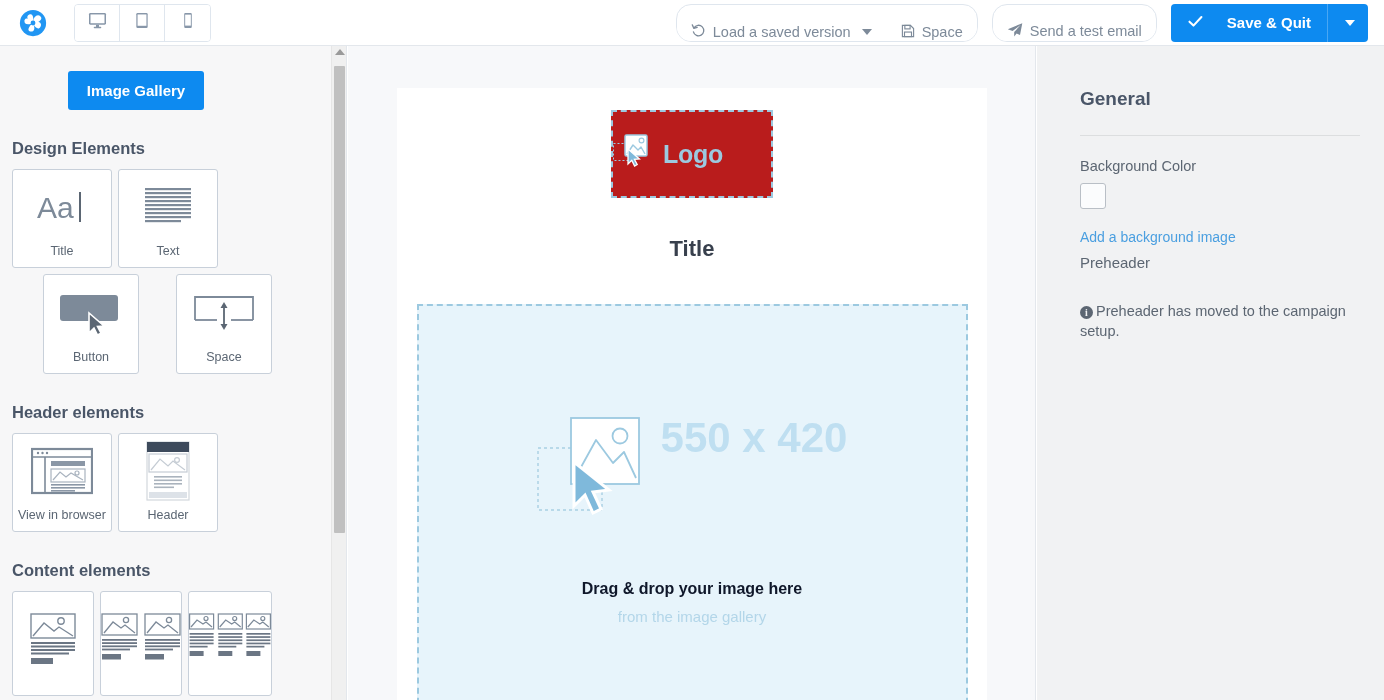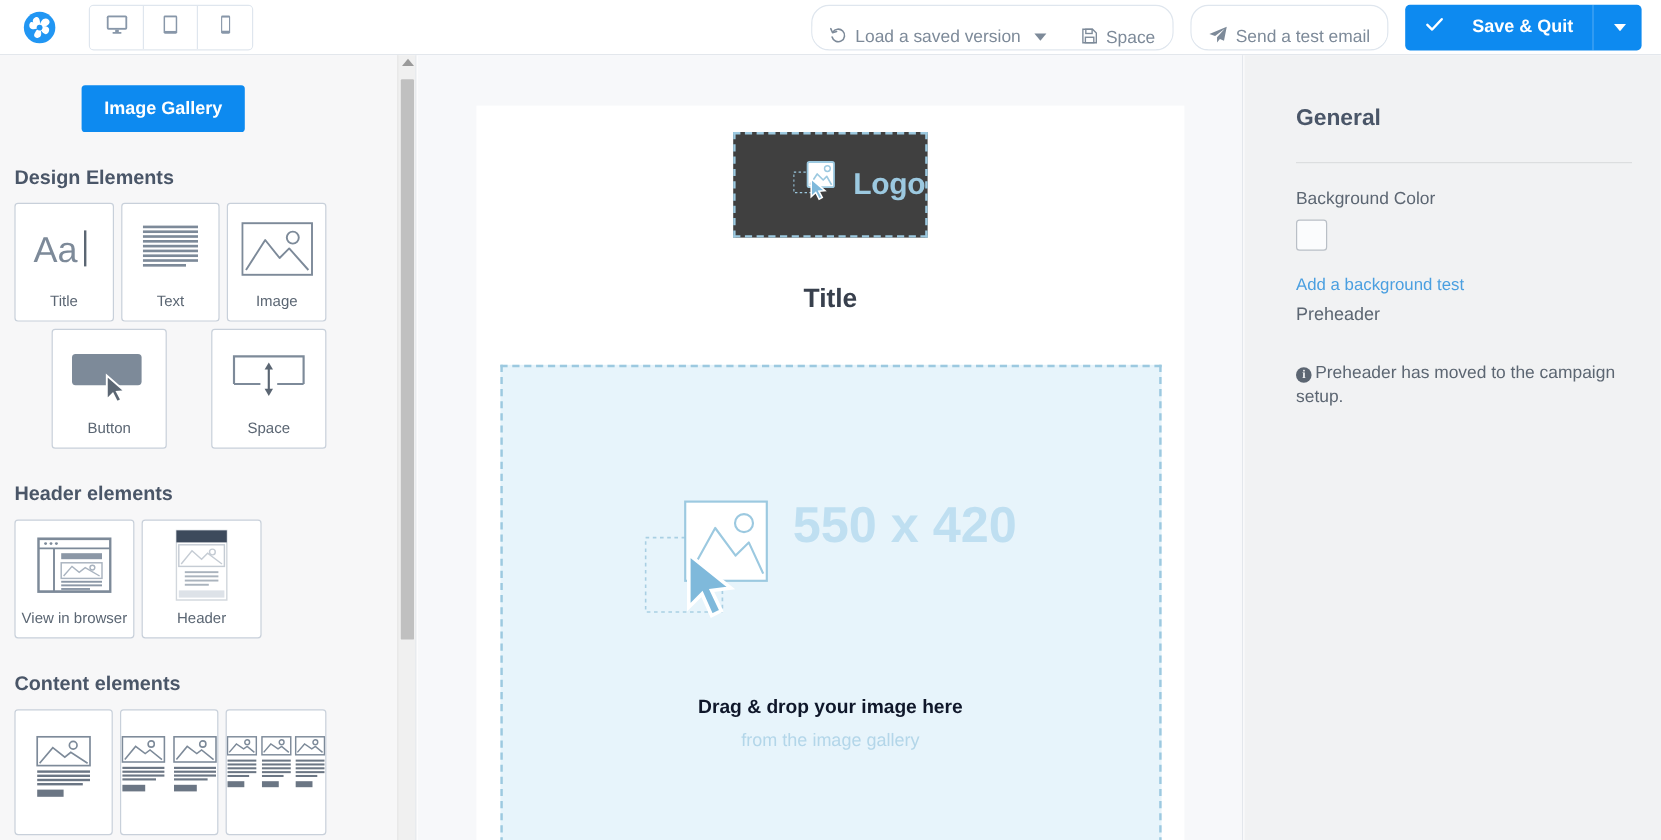--- a/index.html
+++ b/index.html
@@ -137,23 +137,23 @@
     overflow: hidden;
   }
   #canvas-sheet {
     position: absolute; top: 42px; left: 49px;
     width: 590px; height: 700px;
     background: #ffffff;
   }
   #logo-block {
     margin: 22px auto 0;
     width: 162px; height: 88px;
-    background: #404040;
+    background: #b91c1c;
     border: 2px dashed #9cc9e0;
-    display: flex; align-items: center; justify-content: flex-end; gap: 8px;
+    display: flex; align-items: center; justify-content: flex-start; gap: 8px;
     cursor: pointer;
   }
   #logo-text {
     font-size: 25px; font-weight: bold; color: #9cc9e0; letter-spacing: -0.3px;
   }
   #canvas-title {
     text-align: center; font-size: 22px; font-weight: bold;
     color: #38404d; margin-top: 38px; cursor: pointer;
   }
   #dropzone {
@@ -338,30 +338,20 @@
                 <rect x="0" y="22" width="46" height="2.2"></rect>
               <rect x="0" y="26" width="46" height="2.2"></rect>
                 <rect x="0" y="30" width="46" height="2.2"></rect>
               <rect x="0" y="34" width="36" height="2.2"></rect>
             </g>
           </svg>
         </div>
         <div class="tile-label">Text</div>
       </div>
 
-      <div class="tile">
-        <div class="tile-icon">
-          <svg width="60" height="45" viewBox="0 0 60 45">
-            <rect x="1" y="1" width="58" height="43" fill="none" stroke="#7d8a99" stroke-width="1.6"></rect>
-            <circle cx="43" cy="13" r="5" fill="none" stroke="#7d8a99" stroke-width="1.6"></circle>
-            <polyline points="4,40 20,15 32,30 40,22 56,40" fill="none" stroke="#7d8a99" stroke-width="1.6" stroke-linejoin="round"></polyline>
-          </svg>
-        </div>
-        <div class="tile-label">Image</div>
-      </div>
     </div>
 
     <div class="tile-row" style="margin-top:6px">
       <div class="tile tile-tall">
         <div class="tile-icon">
           <svg width="66" height="44" viewBox="0 0 66 44">
             <rect x="2" y="4" width="58" height="26" rx="3" fill="#7d8a99"></rect>
             <path d="M31 22 L31 42 L36 37 L39.5 44 L43 42.2 L39.5 35.5 L46 35 Z" fill="#5b6673" stroke="#ffffff" stroke-width="1.6"></path>
           </svg>
         </div>
@@ -577,20 +567,20 @@
   </div>
 </div>
 
 <div id="rightpanel">
   <div id="panel-heading">General</div>
   <div id="panel-divider"></div>
 
   <div class="panel-label">Background Color</div>
   <div id="bg-color-swatch"></div>
 
-  <a id="bg-image-link">Add a background test</a>
+  <a id="bg-image-link">Add a background image</a>
 
   <div id="preheader-label">Preheader</div>
 
   <div id="preheader-note">
     <span class="info-glyph">i</span><span>Preheader has moved to the campaign setup.</span>
   </div>
 </div>
 
 </body></html>

